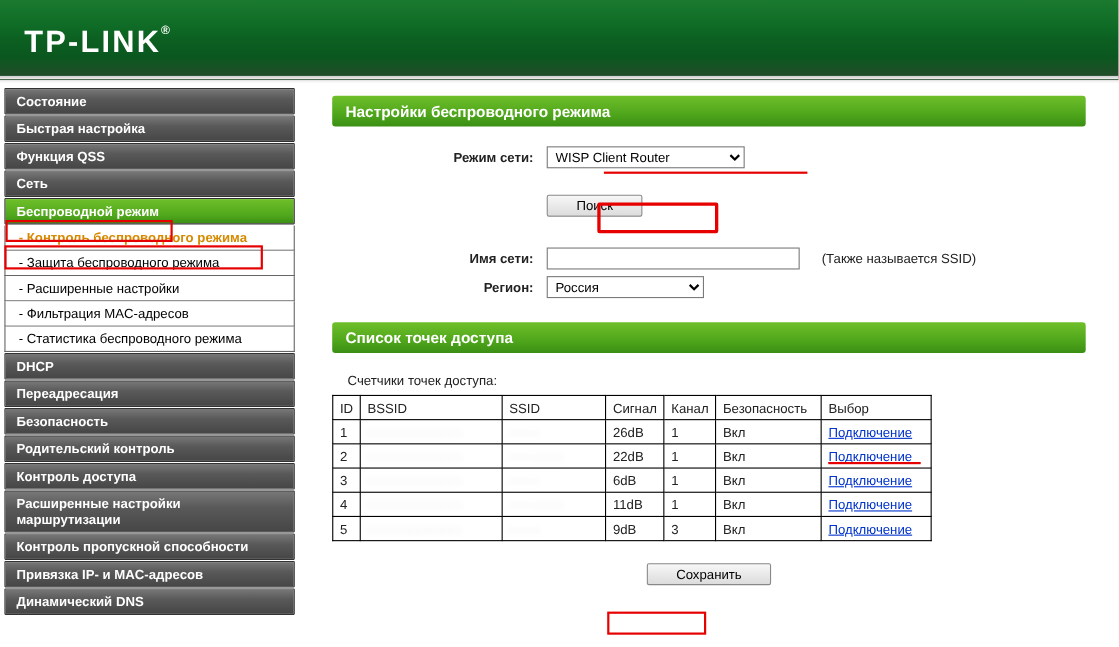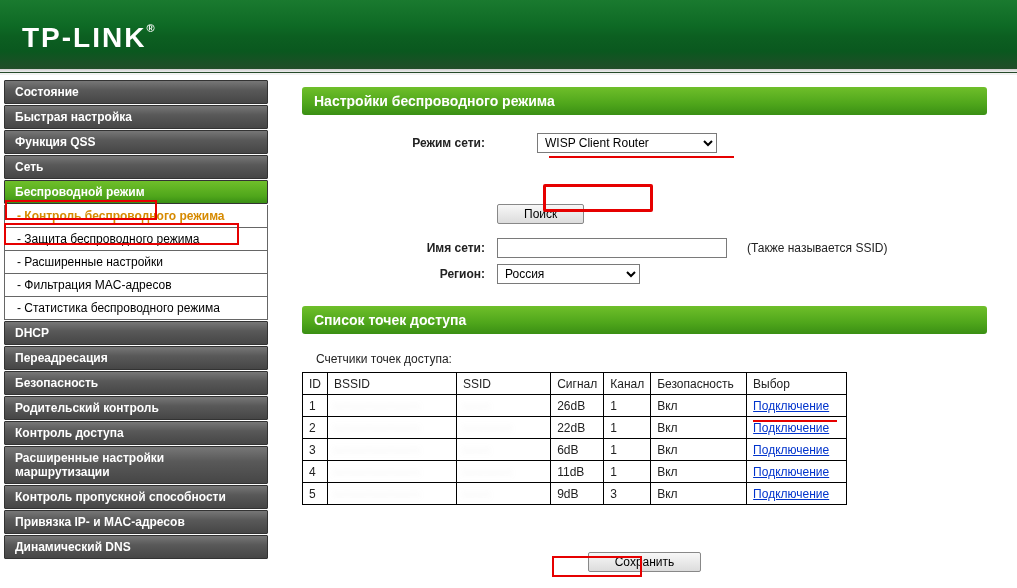--- a/index.html
+++ b/index.html
@@ -38,29 +38,28 @@
     color:#fff; font-weight:bold; font-size:14px;
     padding:6px 12px; border-radius:3px; margin-bottom:18px;
   }
   .form-row { display:flex; align-items:center; margin:6px 0; }
   .form-label { width:195px; text-align:right; font-weight:bold; font-size:12px; padding-right:12px; }
   .form-ctrl { }
   select, input[type=text] {
     font-family: Arial; font-size:12px; padding:1px 3px; border:1px solid #7a7a7a; background:#fff;
     height:20px;
   }
-  select.mode { width:180px;margin-left:40px; }
+  select.mode { width:180px; }
   select.region { width:143px; }
   input.ssid { width:230px; color:#999; }
   .hint { margin-left:6px; font-size:12px; }
   .btn {
     font-family:Arial; font-size:12px; padding:2px 26px;
     background:linear-gradient(180deg,#f7f7f7,#dcdcdc); border:1px solid #888; border-radius:2px;
     cursor:pointer;
-    margin-top:27px;
   }
   .counters { margin:12px 0 6px 14px; font-size:12px; }
   table.ap { border-collapse:collapse; width:545px; }
   table.ap th, table.ap td { border:1px solid #000; padding:3px 6px; font-size:12px; text-align:left; vertical-align:middle; }
   table.ap th { font-weight:normal; height:22px; }
   table.ap td { height:22px; }
   .blur { filter: blur(3px); color:#888; user-select:none; }
   .connect { color:#0033cc; text-decoration:underline; cursor:pointer; }
   .save-wrap { text-align:center; margin-top:20px; }
 
@@ -117,21 +116,21 @@
         </div>
       </div>
 
       <div class="form-row" style="margin-top:24px;">
         <div class="form-label"></div>
         <div class="form-ctrl">
           <button class="btn">Поиск</button>
         </div>
       </div>
 
-      <div class="form-row" style="margin-top:14px;">
+      <div class="form-row" style="margin-top:28px;">
         <div class="form-label">Имя сети:</div>
         <div class="form-ctrl" style="display:flex;align-items:center;gap:14px;">
           <input type="text" class="ssid" value=" " style="">
           <span class="hint">(Также называется SSID)</span>
         </div>
       </div>
 
       <div class="form-row">
         <div class="form-label">Регион:</div>
         <div class="form-ctrl">

